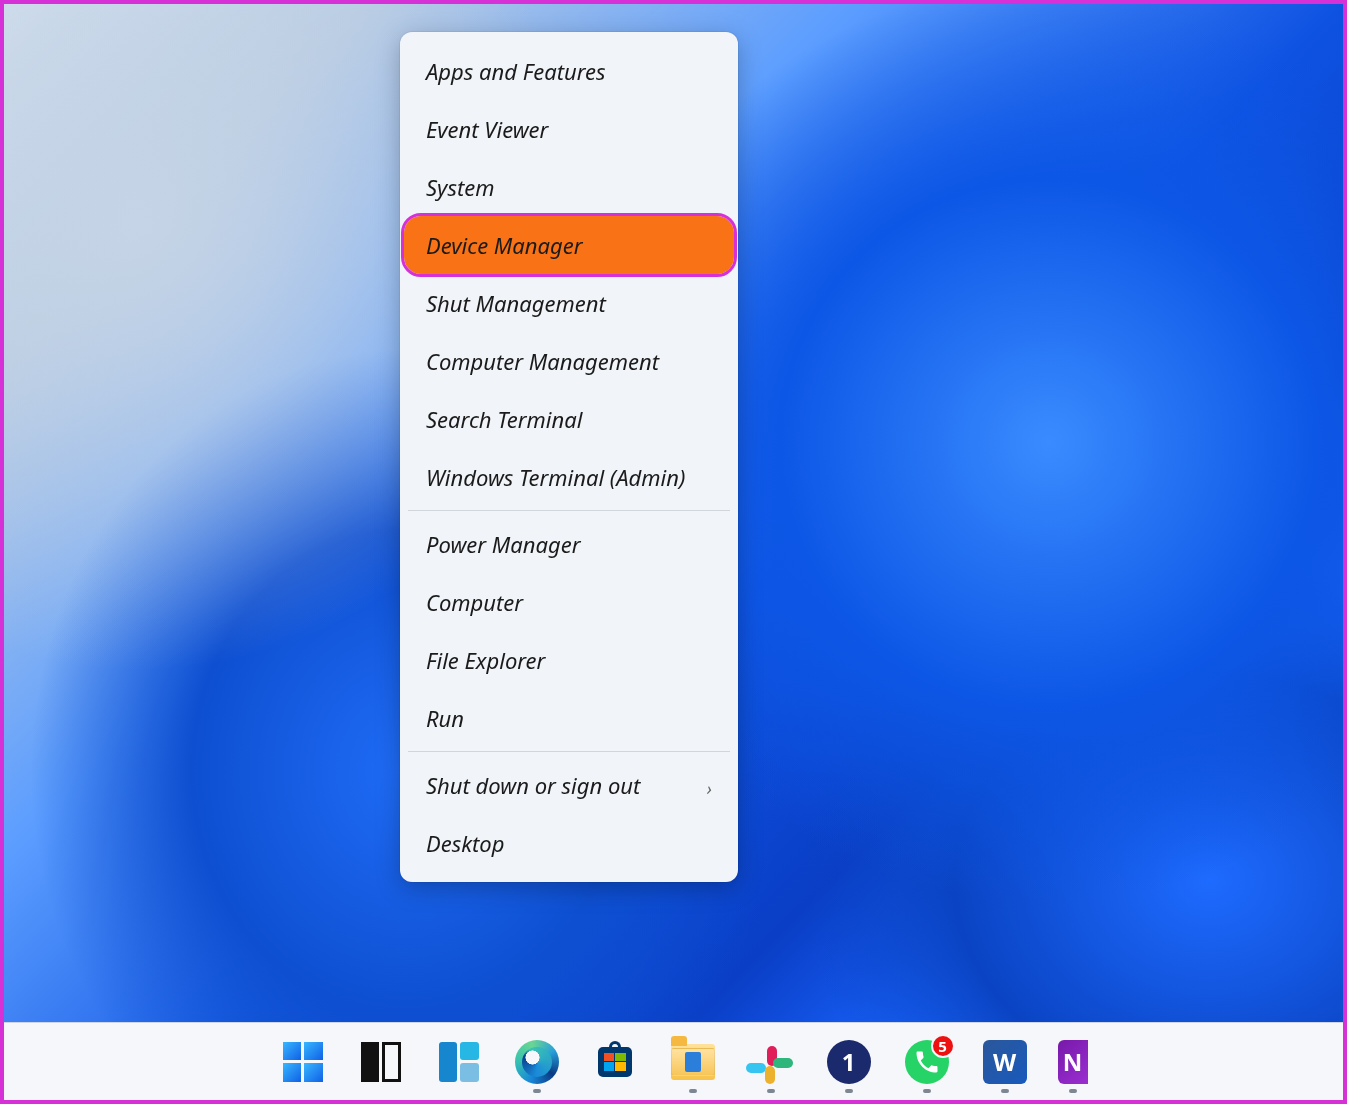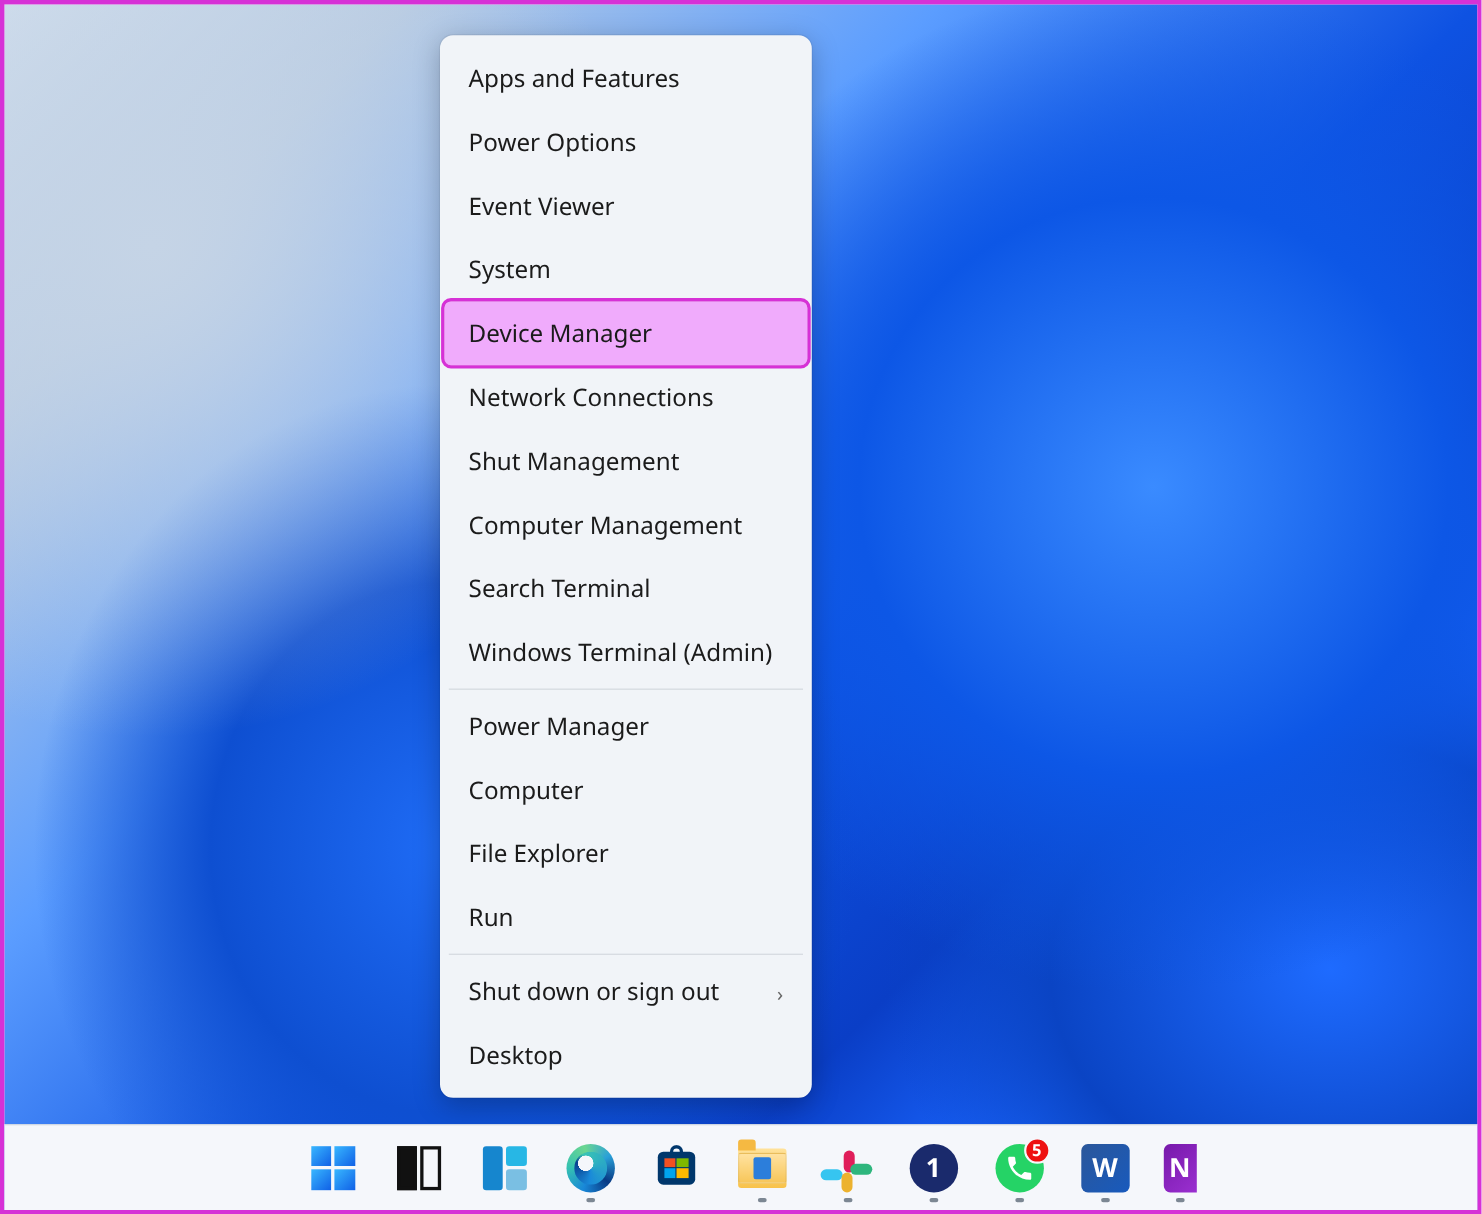--- a/index.html
+++ b/index.html
@@ -30,25 +30,26 @@
     padding:10px 0;
     color:#1b1b1b;
     font-size:22px;
   }
   .ctx-item{
     padding:14px 22px;
     display:flex;align-items:flex-end;justify-content:space-between;
     cursor:default;
     border-radius:6px;
     margin:0 4px;
+    font-style:italic;
   }
   .ctx-item.hl{
-    background:#f0abfc;
+    background:#f97316;
     outline:3px solid #d631d6;
-    border-radius:6px;
+    border-radius:17px;
   }
   .ctx-sep{
     height:1px;background:#d1d6dc;margin:4px 8px;
   }
   .chev{
     font-size:18px;color:#666;
   }
   
   .taskbar{
     position:absolute;bottom:0;left:0;right:0;height:78px;
@@ -117,33 +118,27 @@
 </head>
 <body>
 
 <div id="desktop">
 
   <div class="ctx">
     <div class="ctx-item">
         <span>Apps and Features</span>
       </div>
     <div class="ctx-item">
-        <span>Power Options</span>
-      </div>
-    <div class="ctx-item">
         <span>Event Viewer</span>
       </div>
     <div class="ctx-item">
         <span>System</span>
       </div>
     <div class="ctx-item hl">
         <span>Device Manager</span>
-      </div>
-    <div class="ctx-item">
-        <span>Network Connections</span>
       </div>
     <div class="ctx-item">
         <span>Shut Management</span>
       </div>
     <div class="ctx-item">
         <span>Computer Management</span>
       </div>
     <div class="ctx-item">
         <span>Search Terminal</span>
       </div>

